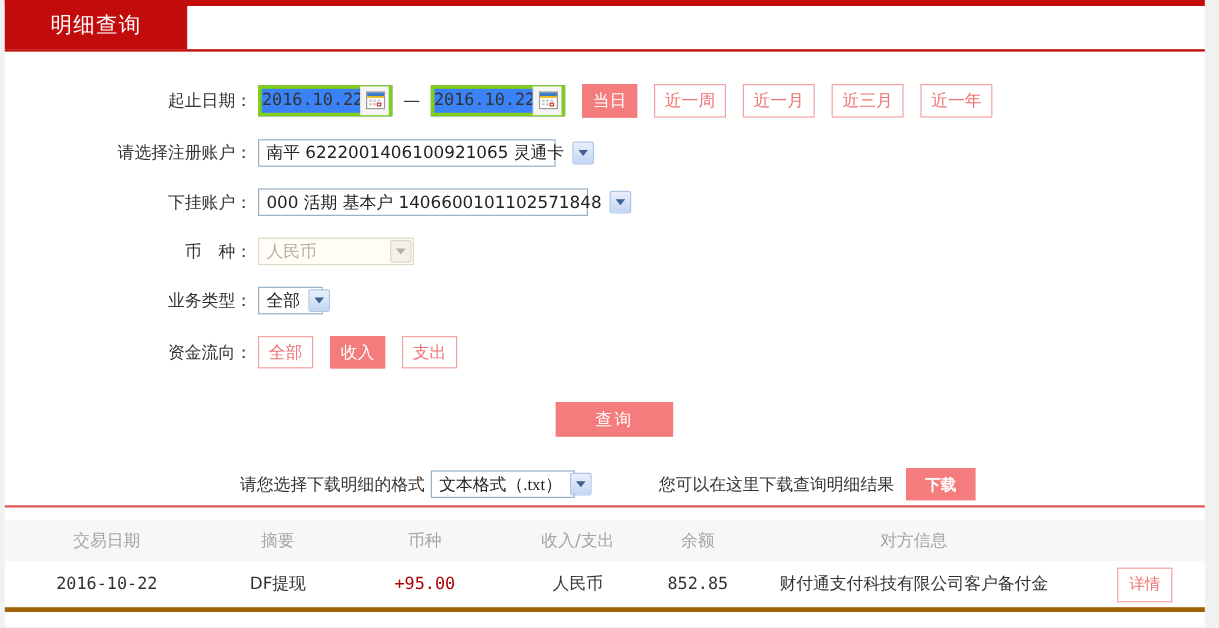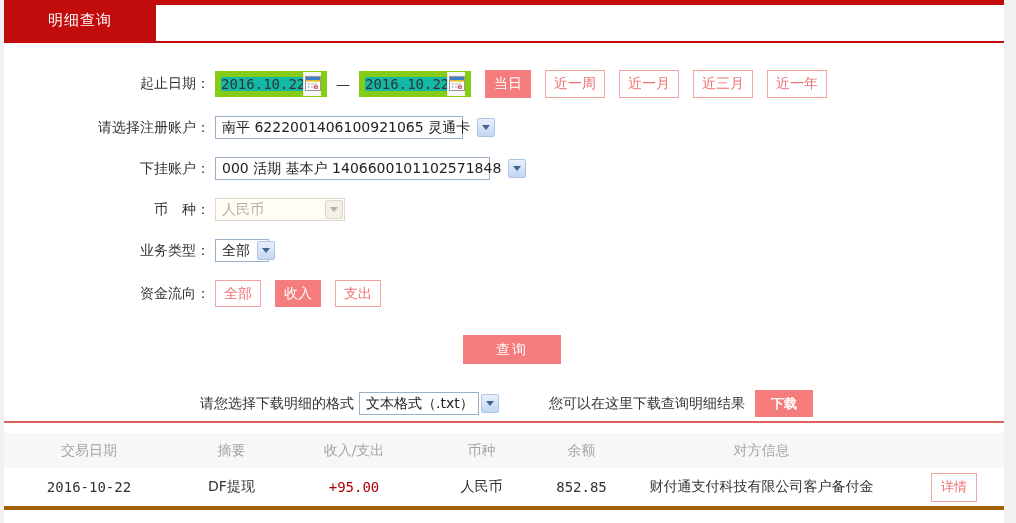--- a/index.html
+++ b/index.html
@@ -4,33 +4,33 @@
 <style>
   * { margin:0; padding:0; box-sizing:border-box; }
   html,body { background:#e9e9e9; }
   body { font-family:"DejaVu Sans","Liberation Sans",sans-serif; }
   .canvas { position:relative; width:1016px; height:523px; background:#f1f1f1; overflow:hidden; }
   .panel { position:absolute; left:4px; top:0; width:1000px; height:523px; background:#fff; }
 
   
   .top-accent { position:absolute; left:0; top:0; width:100%; height:5px; background:#c20c0c; }
   .tab { position:absolute; left:0; top:0; width:152px; height:41px; background:#c20c0c;
-         color:#fff; font-size:15px; display:flex; align-items:center; justify-content:center;
+         color:#fff; font-size:18px; display:flex; align-items:center; justify-content:center;
          letter-spacing:1px; cursor:pointer; }
   .tab-underline { position:absolute; left:0; top:41px; width:100%; height:2px; background:#c20c0c; }
 
   
   .form { position:absolute; left:0; top:43px; width:100%; }
   .frow { display:flex; align-items:center; margin-bottom:18px; }
   .frow.first { margin-top:27px; }
   .flabel { width:206px; text-align:right; font-size:14px; color:#333; flex:none; }
   .fcontent { display:flex; align-items:center; margin-left:5px; }
 
   
-  .date-box { width:112px; height:26px; border:6px solid #84cc16; background:#14b8a6;
+  .date-box { width:112px; height:26px; border:3px solid #84cc16; background:#3b82f6;
               display:flex; align-items:center; }
   .date-box input { border:0; outline:0; width:82px; font-size:14px; color:#333; text-align:center;
                     font-family:"DejaVu Sans Mono",monospace; background:transparent; }
   .cal-btn { width:24px; height:24px; display:flex; align-items:center; justify-content:center;
              cursor:pointer; border-left:1px solid #e3e3e3; background:#f5f5f5; }
   .date-sep { margin:0 9px; font-size:14px; color:#333; }
 
   
   .qbtn { height:28px; padding:0 8px; margin-left:14px; font-size:14px; display:flex;
           align-items:center; justify-content:center; cursor:pointer; border:1px solid #f4a2a2;
@@ -44,21 +44,21 @@
   .xp-arrow { width:18px; height:19px; margin:1px; border:1px solid #aec4e5; border-radius:2px;
               background:linear-gradient(#e9f0fc,#c3d6f3); display:flex; align-items:center;
               justify-content:center; flex:none; }
   .xp-arrow::after { content:""; width:0; height:0; border-left:4px solid transparent;
               border-right:4px solid transparent; border-top:5px solid #3f6491; }
   .xp-select.disabled { border-color:#dcd9cb; background:#fffdf6; cursor:default; }
   .xp-select.disabled .txt { color:#b3b0a4; }
   .xp-select.disabled .xp-arrow { border-color:#ddd9ca; background:#f3f1e6; }
   .xp-select.disabled .xp-arrow::after { border-top-color:#b4b1a2; }
   .w-reg { width:248px; } .w-sub { width:275px; } .w-cur { width:130px; }
-  .w-biz { width:54px; } .w-fmt { width:120px; }
+  .w-biz { width:54px; } .w-fmt { width:120px;font-family:Liberation Serif, serif; }
 
   
   .dir-btn { height:27px; min-width:44px; padding:0 8px; margin-right:14px; font-size:14px;
              display:flex; align-items:center; justify-content:center; cursor:pointer;
              border:1px solid #f4a2a2; color:#ee7272; background:#fff; }
   .dir-btn.active { background:#f47c7c; border-color:#f47c7c; color:#fff; }
 
   .query-btn { position:absolute; left:459px; top:335px; width:98px; height:29px;
                background:#f47c7c; color:#fff; font-size:14px; border:0; cursor:pointer;
                display:flex; align-items:center; justify-content:center; letter-spacing:2px; }
@@ -208,22 +208,22 @@
       <span class="dl-hint">您可以在这里下载查询明细结果</span>
       <button class="dl-btn">下载</button>
     </div>
 
     <div class="salmon-divider"></div>
 
     <div class="rtable">
       <div class="trow head">
         <span class="tcell">交易日期</span>
         <span class="tcell">摘要</span>
+        <span class="tcell">币种</span>
         <span class="tcell">收入/支出</span>
-        <span class="tcell">币种</span>
         <span class="tcell">余额</span>
         <span class="tcell">对方信息</span>
         <span class="tcell"></span>
       </div>
       <div class="trow body">
         <span class="tcell mono">2016-10-22</span>
         <span class="tcell">DF提现</span>
         <span class="tcell mono amount">+95.00</span>
         <span class="tcell">人民币</span>
         <span class="tcell mono">852.85</span>

